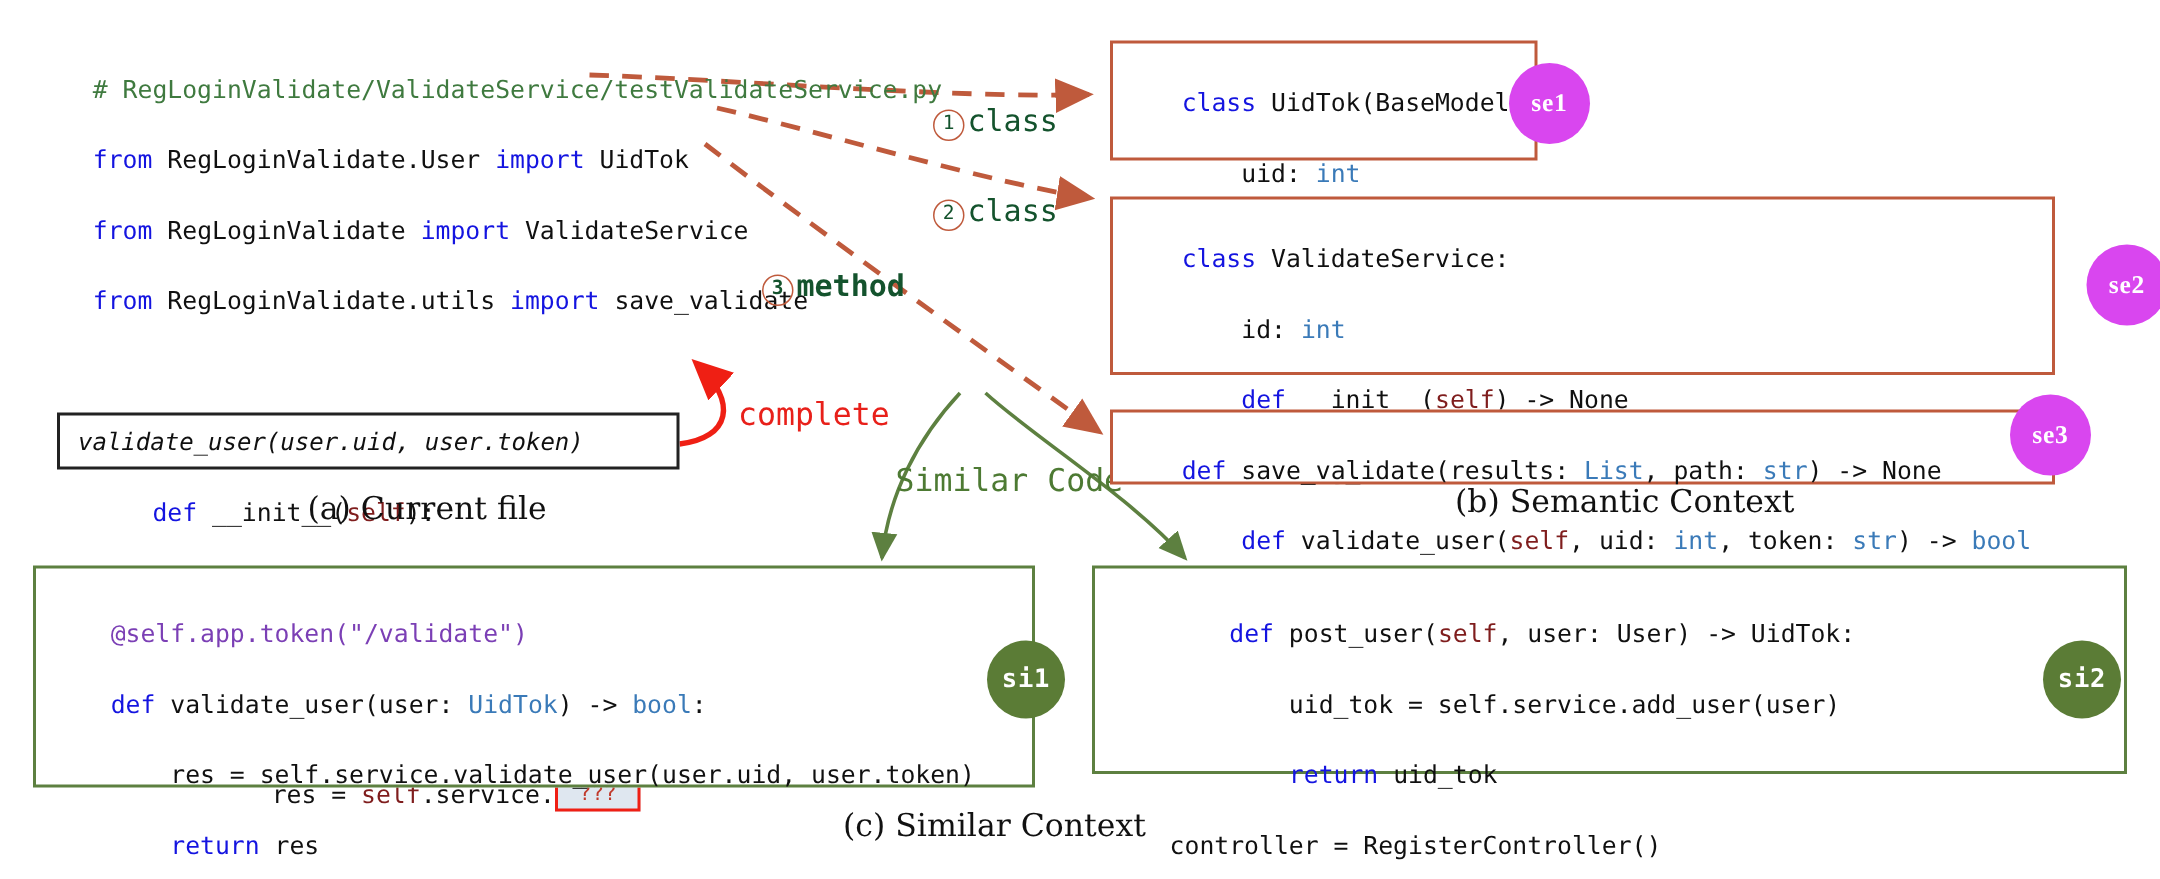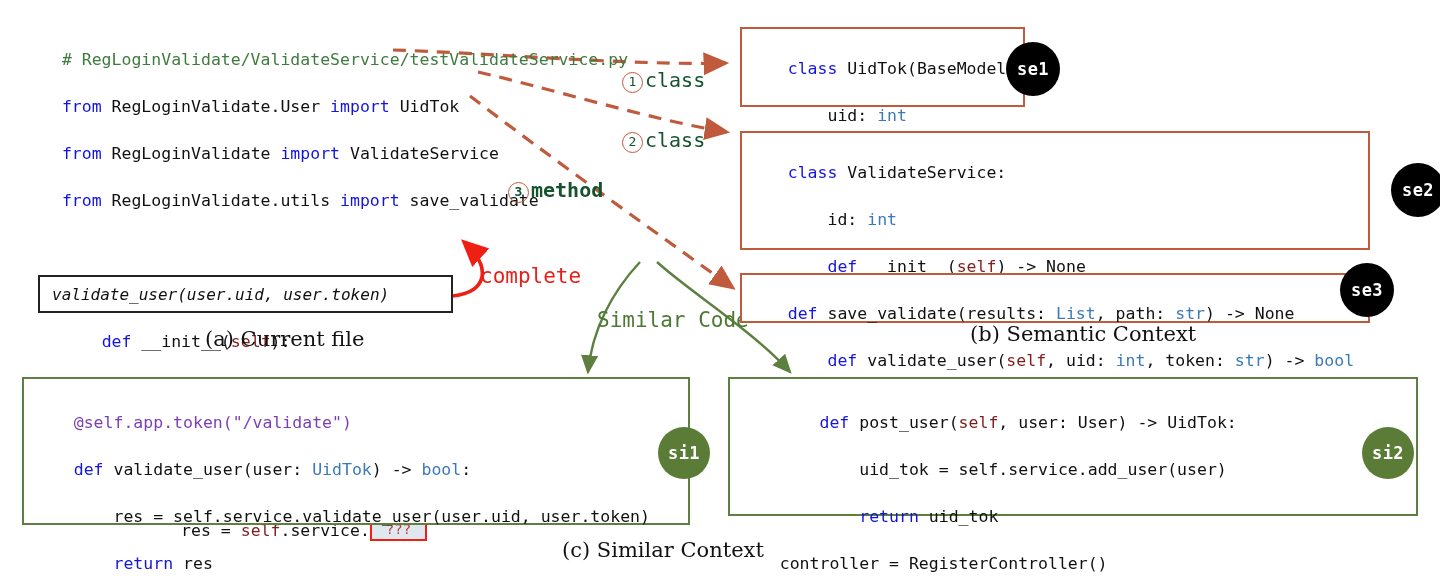--- a/index.html
+++ b/index.html
@@ -16,34 +16,34 @@
 
   .panel{position:absolute;box-sizing:border-box;background:#fff;}
   .red-panel{border:2.5px solid #bf5a3c;}
   .green-panel{border:2.5px solid #5d8040;}
   .black-panel{border:2px solid #222;}
 
   .badge{position:absolute;border-radius:50%;display:flex;align-items:center;
          justify-content:center;color:#fff;font-weight:bold;
          font-family:"DejaVu Sans Mono","Liberation Mono",monospace;
          font-size:17px;letter-spacing:.5px;}
-  .badge-red{background:#000000;}
+  .badge-red{background:#d946ef;font-family:Liberation Serif, serif;}
   .badge-green{background:#5b7c36;}
 
   .caption{position:absolute;font-family:"DejaVu Serif","Liberation Serif",serif;
            font-size:21px;color:#111;}
 
   .anno{position:absolute;font-family:"DejaVu Sans Mono","Liberation Mono",monospace;
         font-size:20px;color:#14532d;white-space:nowrap;}
   .anno .circ{display:inline-block;width:19px;height:19px;line-height:17px;
         border:1.6px solid #bf5a3c;border-radius:50%;text-align:center;
         font-size:13px;margin-right:2px;vertical-align:1px;}
 
   .label-complete{position:absolute;font-family:"DejaVu Sans Mono","Liberation Mono",monospace;
-        font-size:21px;color:#e8201a;white-space:nowrap;}
+        font-size:21px;color:#e8201a;white-space:nowrap;margin-left:12px;}
   .label-similar{position:absolute;font-family:"DejaVu Sans Mono","Liberation Mono",monospace;
         font-size:21px;color:#4d7a33;white-space:nowrap;}
 
   .qbox{display:inline-block;border:2px solid #ef1f14;background:#dfe7f0;
         color:#c0392b;font-family:"DejaVu Sans Mono","Liberation Mono",monospace;
         font-size:14px;padding:0 14px;line-height:19px;vertical-align:2px;}
 
   svg.overlay{position:absolute;left:0;top:0;width:1440px;height:586px;
               pointer-events:none;}
 </style>

